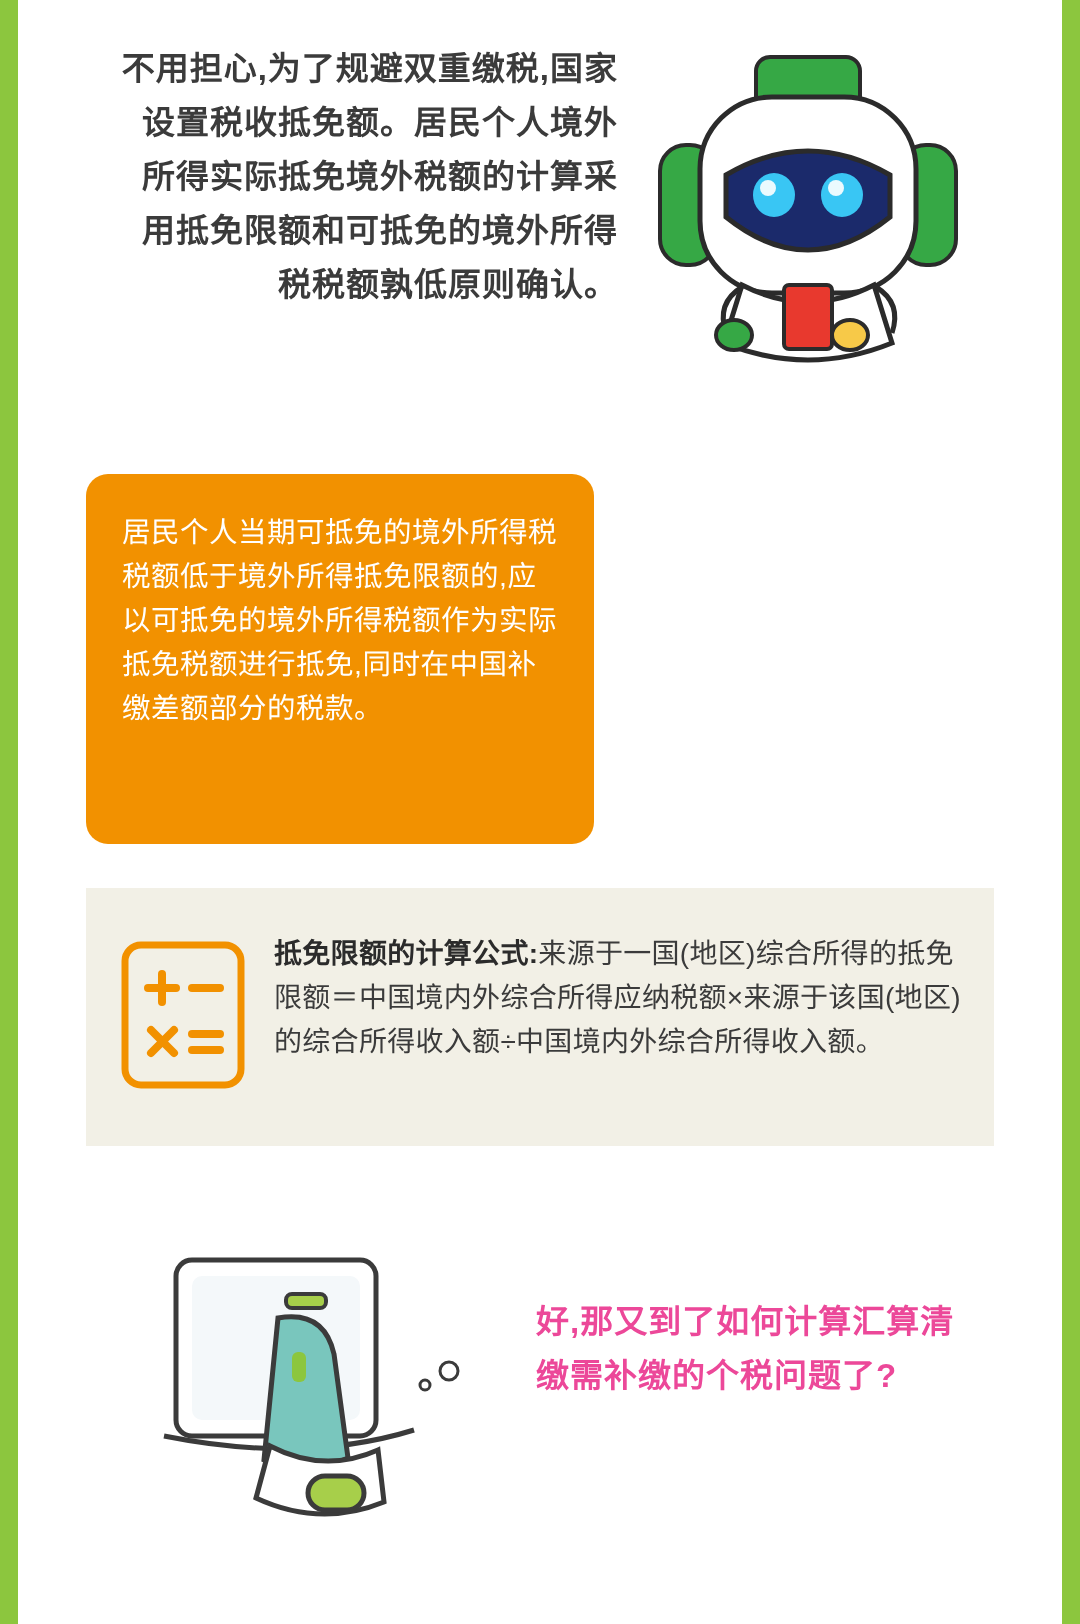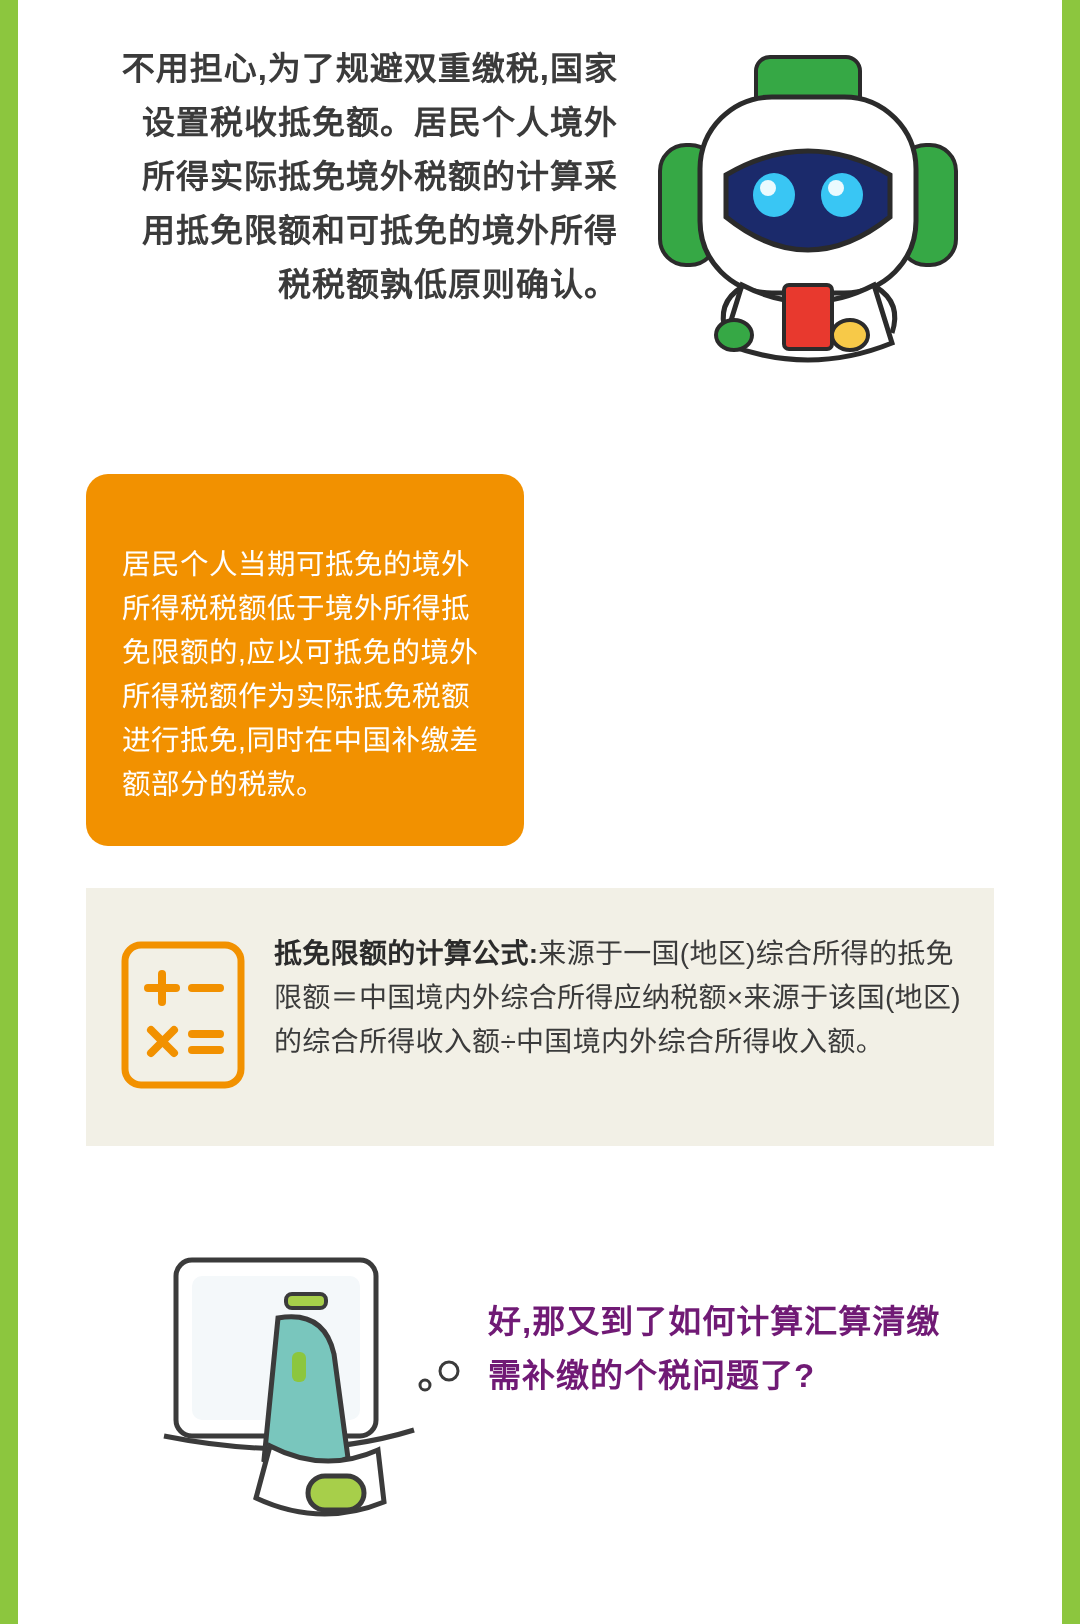--- a/index.html
+++ b/index.html
@@ -61,23 +61,23 @@
     position: absolute;
     left: 68px;
     top: 474px;
     width: 908px;
     display: flex;
     gap: 32px;
   }
   .card {
     background: #f29100;
     border-radius: 22px;
-    width: 438px;
+    width: 508px;
     box-sizing: border-box;
-    padding: 68px 36px 40px 36px;
+    padding: 36px 36px 40px 36px;
     min-height: 370px;
   }
   .card-text {
     color: #ffffff;
     font-size: 28.5px;
     line-height: 44px;
     letter-spacing: 0.5px;
     white-space: pre-wrap;
   }
 
@@ -129,24 +129,25 @@
   }
   .question {
     position: absolute;
     left: 470px;
     top: 1295px;
     width: 470px;
   }
   .question-text {
     font-size: 33px;
     line-height: 54px;
-    color: #701a75;
+    color: #ec4899;
     letter-spacing: 1px;
     font-weight: 600;
     white-space: pre-wrap;
+    margin-left: 48px;
   }
 </style>
 </head>
 <body>
 
 <div class="page">
   <div class="page-inner">
 
     <div class="intro">
       <div class="intro-text">不用担心,为了规避双重缴税,国家设置税收抵免额。居民个人境外所得实际抵免境外税额的计算采用抵免限额和可抵免的境外所得税税额孰低原则确认。</div>

